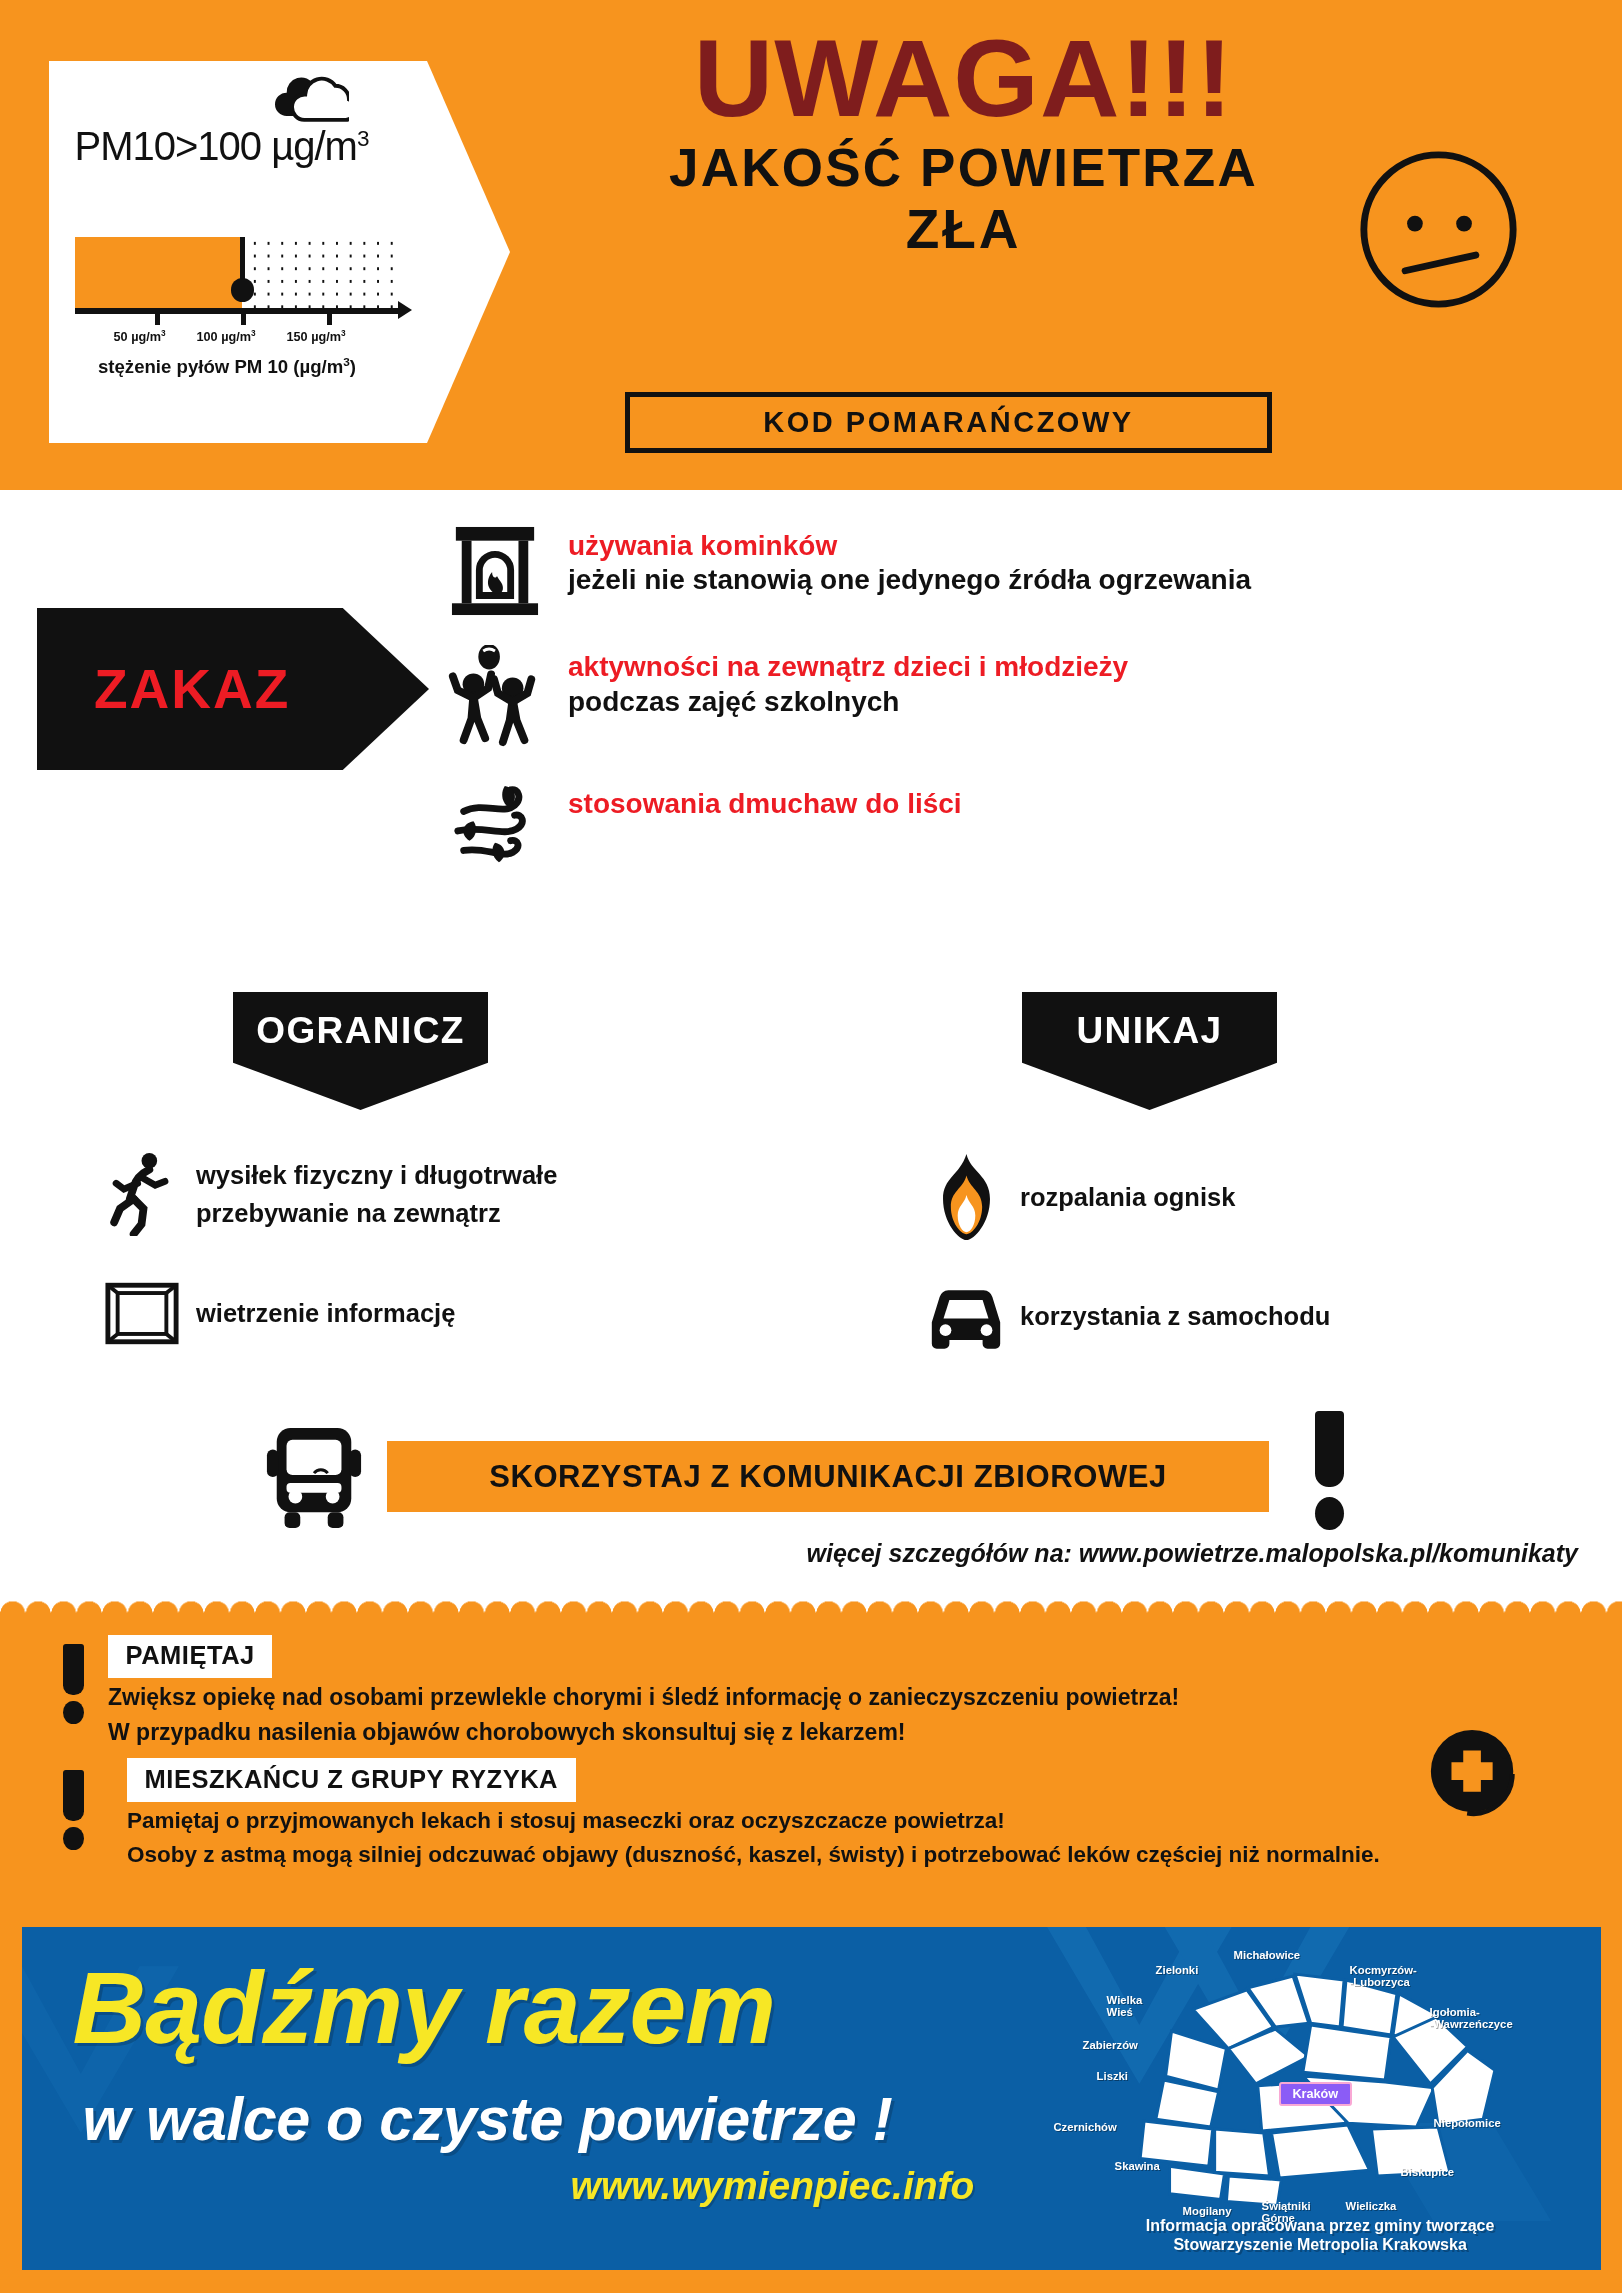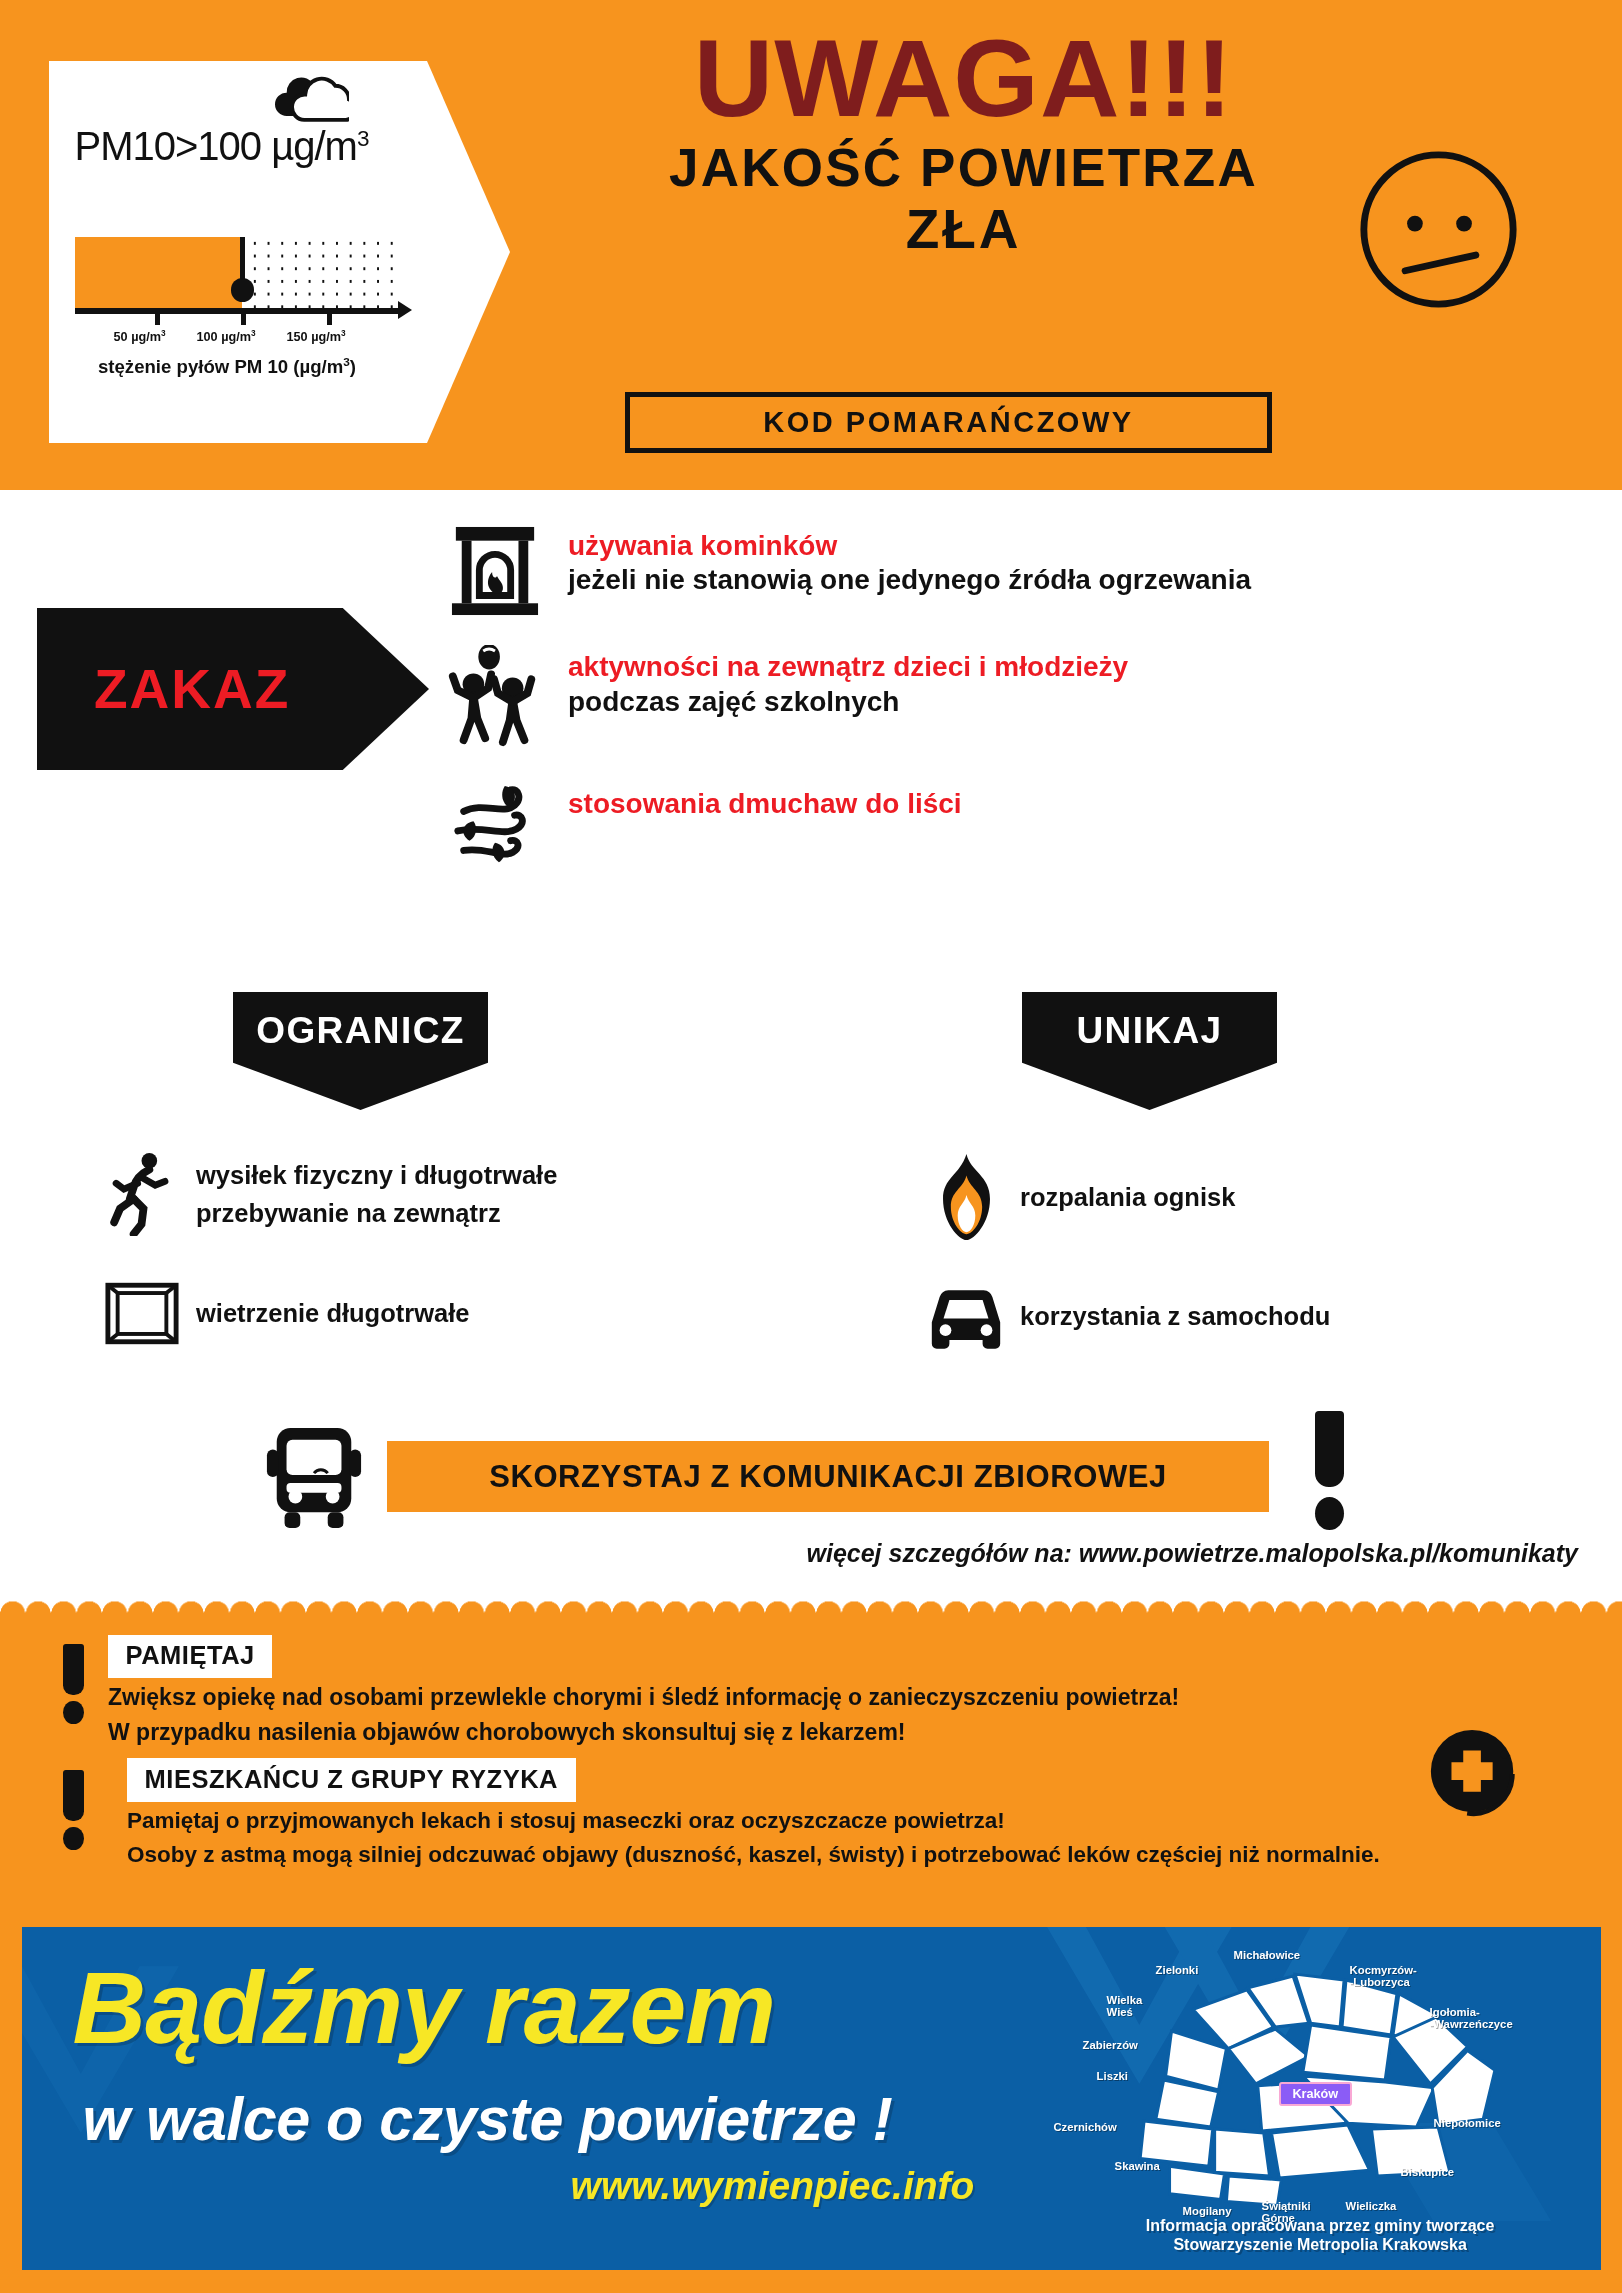--- a/index.html
+++ b/index.html
@@ -386,21 +386,21 @@
         <svg width="76" height="73" viewBox="0 0 78 74">
           <rect x="4" y="8" width="70" height="58" fill="none" stroke="#111" stroke-width="5"></rect>
           <rect x="14" y="16" width="50" height="42" fill="none" stroke="#111" stroke-width="4"></rect>
           <line x1="4" y1="8" x2="14" y2="16" stroke="#111" stroke-width="4"></line>
           <line x1="74" y1="8" x2="64" y2="16" stroke="#111" stroke-width="4"></line>
           <line x1="4" y1="66" x2="14" y2="58" stroke="#111" stroke-width="4"></line>
           <line x1="74" y1="66" x2="64" y2="58" stroke="#111" stroke-width="4"></line>
         </svg>
       </div>
       <div class="adv-text">
-        <div>wietrzenie długotrwałe</div>
+        <div>wietrzenie informację</div>
       </div>
     </div>
   </div>
 
   <div class="adv-col right">
     <div class="adv-row">
       <div class="adv-icon">
         <svg width="65" height="90" viewBox="0 0 66 92">
           <path d="M33 2 c4 18 24 22 24 46 c0 24-16 42-24 42 c-8 0-24-18-24-42 C9 26 26 24 33 2z" fill="#111"></path>
           <path d="M33 24 c3 13 16 16 16 32 c0 16-10 28-16 28 c-6 0-16-12-16-28 C17 40 29 38 33 24z" fill="#F7941E"></path>

